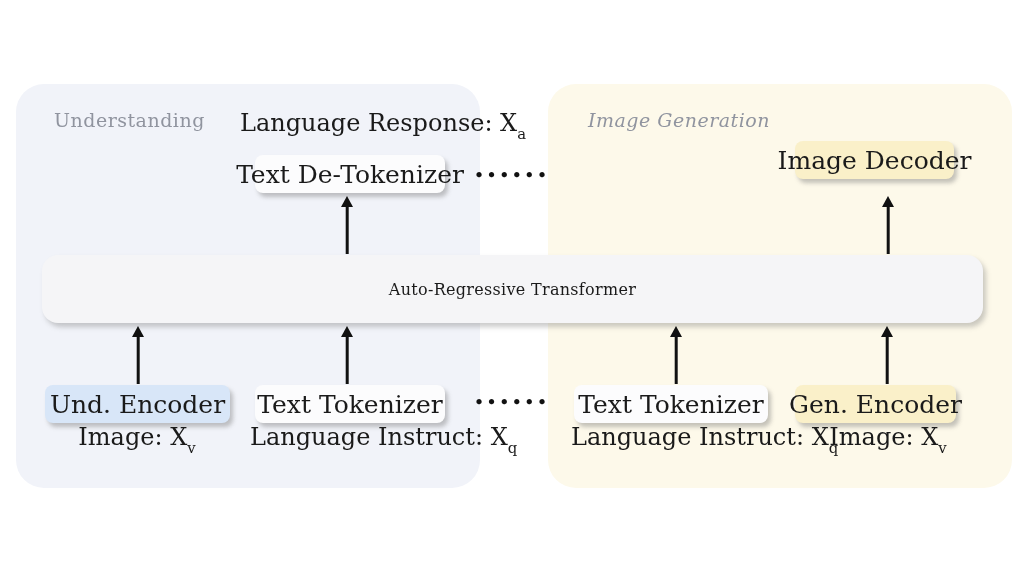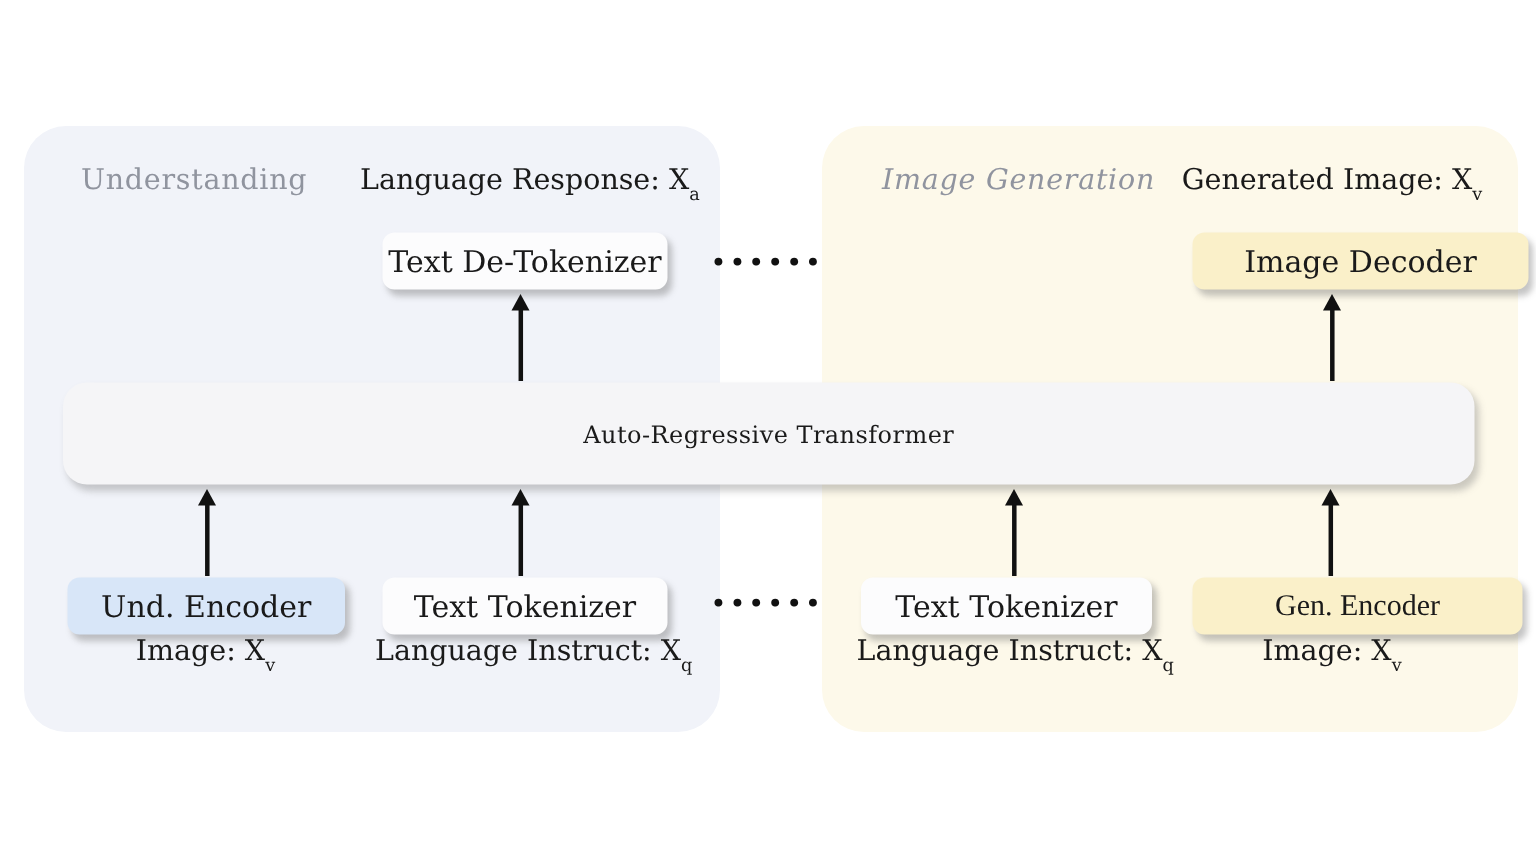--- a/index.html
+++ b/index.html
@@ -9,45 +9,45 @@
   }
   .panel{position:absolute;top:84px;width:464px;height:404px;border-radius:28px;}
   #panel-left{left:16px;background:var(--panel-left,#f1f3f9);}
   #panel-right{left:548px;background:var(--panel-right,#fdf9ea);}
   .section-label{
     position:absolute;top:109px;font-size:19px;letter-spacing:.5px;
     color:var(--section-label,#90949f);
   }
   #label-understanding{left:54px;}
   #label-image-generation{left:588px;font-style:italic;}
-  .caption{position:absolute;font-size:19px;text-align:center;white-space:nowrap;}
+  .caption{position:absolute;font-size:24px;text-align:center;white-space:nowrap;}
   .caption sub{font-size:0.62em;position:relative;bottom:-0.18em;line-height:0;}
   .top-caption{top:109px;}
   #caption-language-response{left:240px;width:214px;}
   #caption-generated-image{left:781px;width:214px;}
   .bottom-caption{top:423px;}
   #caption-image-left{left:62px;width:150px;}
   #caption-instruct-left{left:250px;width:200px;}
   #caption-instruct-right{left:571px;width:200px;}
   #caption-image-right{left:813px;width:150px;}
   .node{
     position:absolute;height:38px;border-radius:8px;
     display:flex;align-items:center;justify-content:center;
-    font-size:20px;white-space:nowrap;
+    font-size:25px;white-space:nowrap;
     box-shadow:3px 4px 4px rgba(110,110,110,.40);
   }
   .node.white{background:var(--box-white,#fcfcfd);}
   .node.blue{background:var(--box-blue,#d8e6f8);}
   .node.yellow{background:var(--box-yellow,#faf0c9);}
   #box-detokenizer{left:255px;top:155px;width:190px;}
-  #box-image-decoder{left:795px;top:155px;width:224px;}
+  #box-image-decoder{left:795px;top:141px;width:159px;}
   #box-und-encoder{left:45px;top:385px;width:185px;}
   #box-text-tokenizer-left{left:255px;top:385px;width:190px;}
   #box-text-tokenizer-right{left:574px;top:385px;width:194px;}
-  #box-gen-encoder{left:795px;top:385px;width:220px;font-family:Liberation Serif, serif;}
+  #box-gen-encoder{left:795px;top:385px;width:161px;}
   #transformer-bar{
     position:absolute;left:42px;top:255px;width:941px;height:68px;border-radius:16px;
     background:var(--bar,#f5f5f7);box-shadow:3px 4px 5px rgba(120,120,120,.38);
     display:flex;align-items:center;justify-content:center;
     font-size:16px;letter-spacing:.3px;
   }
   .dots{
     position:absolute;width:100px;text-align:center;font-size:15px;font-weight:bold;
     letter-spacing:3px;color:#111;
   }
@@ -75,23 +75,20 @@
 <div id="stage">
 
   <div class="panel" id="panel-left"></div>
   <div class="panel" id="panel-right"></div>
 
   <div class="section-label" id="label-understanding">Understanding</div>
   <div class="section-label" id="label-image-generation">Image Generation</div>
 
   <div class="caption top-caption" id="caption-language-response">
     <span>Language Response: X</span><sub>a</sub>
-  </div>
-  <div class="caption top-caption" id="caption-generated-image">
-    <span>Generated Image: X</span><sub>v</sub>
   </div>
 
   <div class="node white" id="box-detokenizer">Text De-Tokenizer</div>
   <div class="node yellow" id="box-image-decoder">Image Decoder</div>
 
   <div class="dots" id="dots-top">••••••</div>
   <div class="dots" id="dots-bottom">••••••</div>
 
   <div id="transformer-bar">Auto-Regressive Transformer</div>
 

